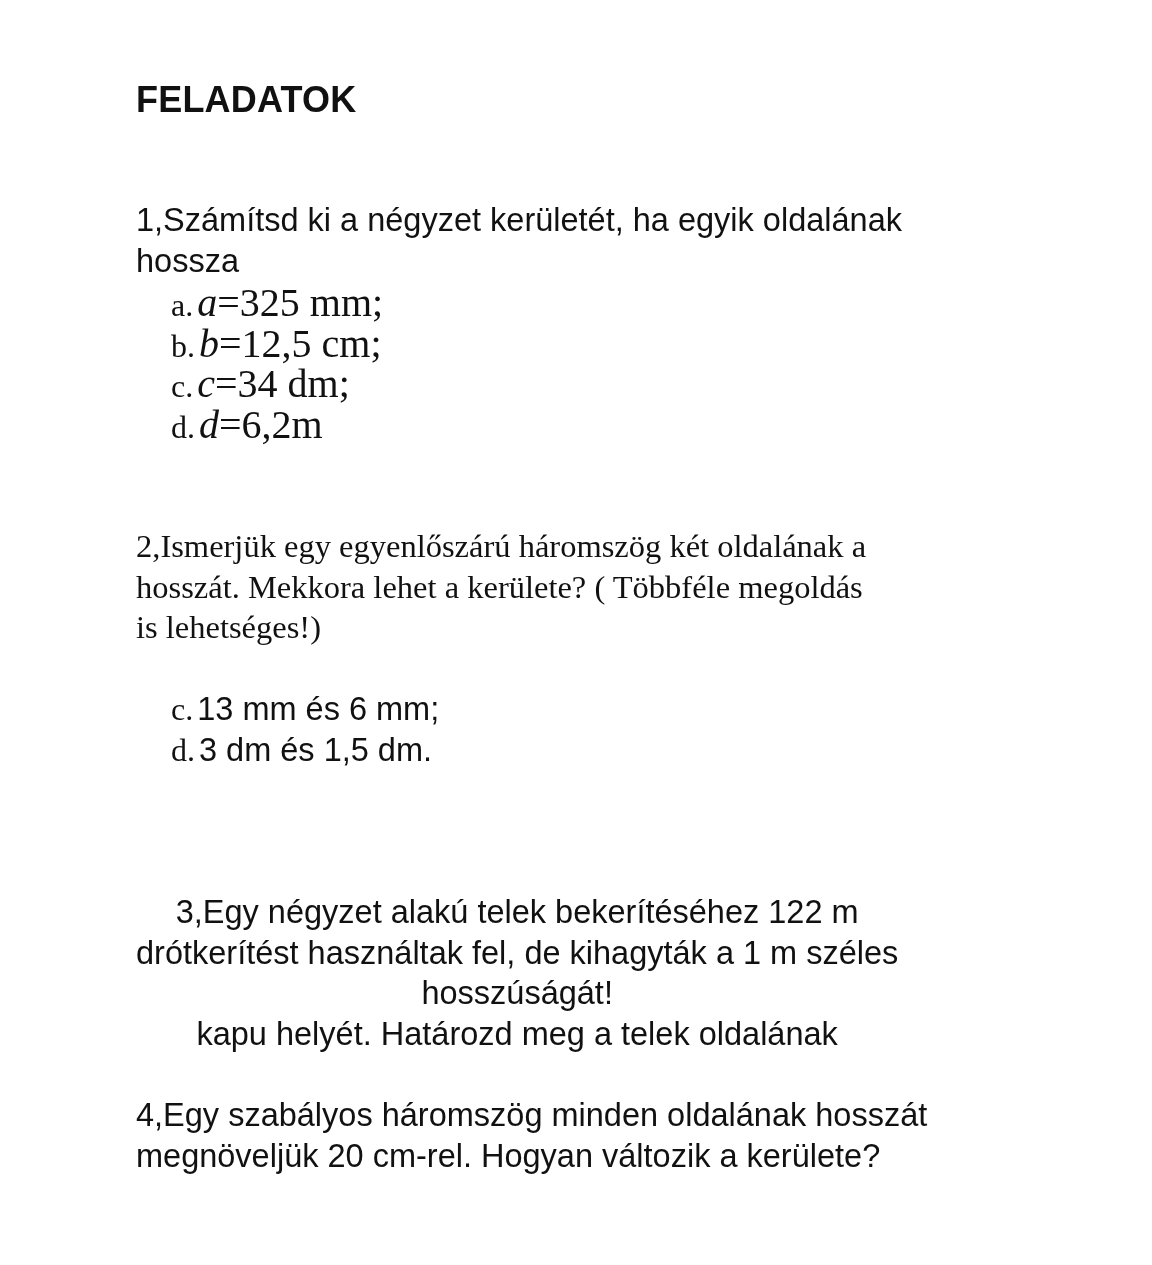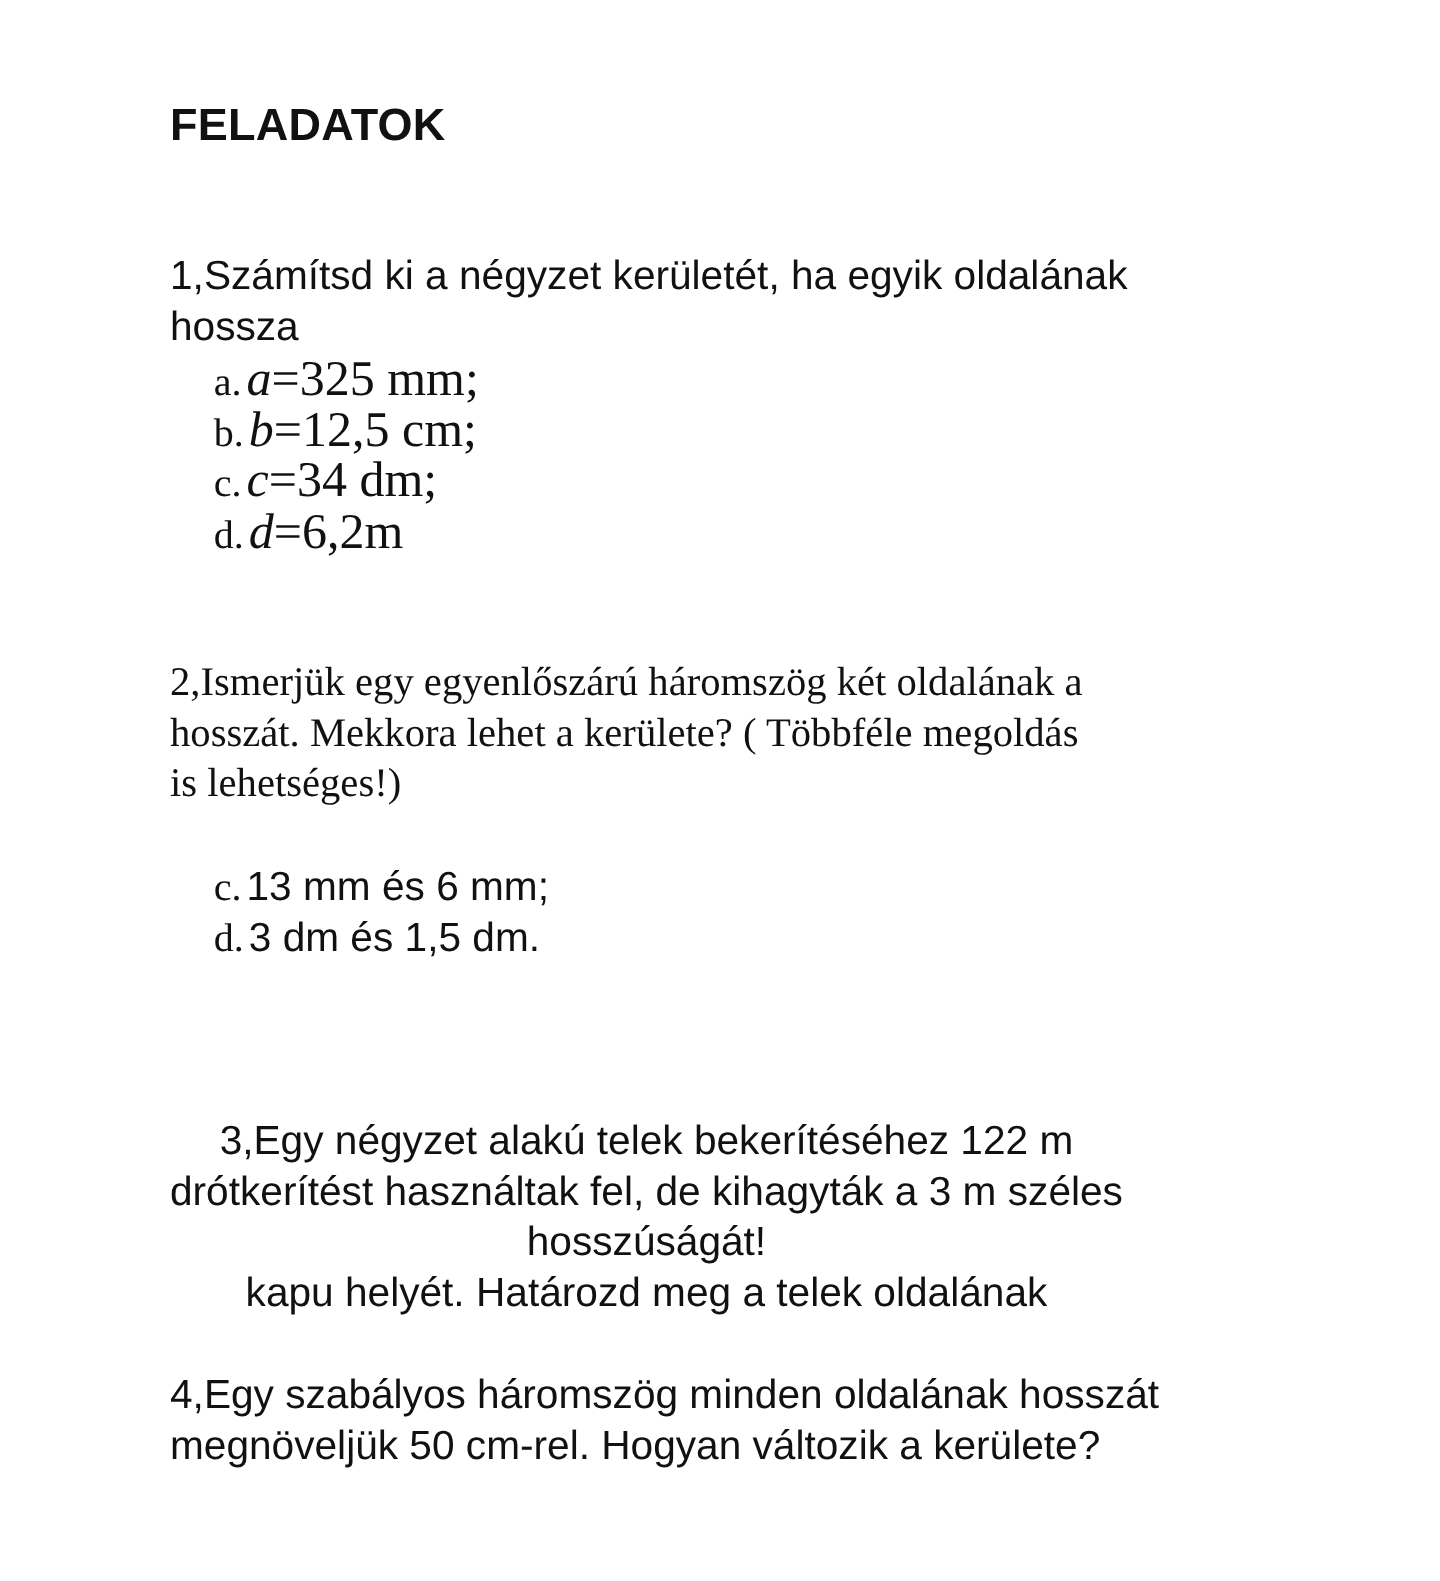--- a/index.html
+++ b/index.html
@@ -65,23 +65,23 @@
       <span class="sans-val">13 mm és 6 mm;</span>
     </span>
     <span class="list-item">
       <span class="marker">d.</span>
       <span class="sans-val">3 dm és 1,5 dm.</span>
     </span>
   </div>
 
   <div class="task-text" style="top:892px;text-align:center;">
     <span class="line">3,Egy négyzet alakú telek bekerítéséhez 122 m</span>
-    <span class="line">drótkerítést használtak fel, de kihagyták a 3 m széles</span>
+    <span class="line">drótkerítést használtak fel, de kihagyták a 1 m széles</span>
     <span class="line">hosszúságát!</span>
     <span class="line">kapu helyét. Határozd meg a telek oldalának</span>
   </div>
 
   <div class="task-text" style="top:1095px;">
     <span class="line">4,Egy szabályos háromszög minden oldalának hosszát</span>
-    <span class="line">megnöveljük 50 cm-rel. Hogyan változik a kerülete?</span>
+    <span class="line">megnöveljük 20 cm-rel. Hogyan változik a kerülete?</span>
   </div>
 
 </div>
 
 </body></html>

